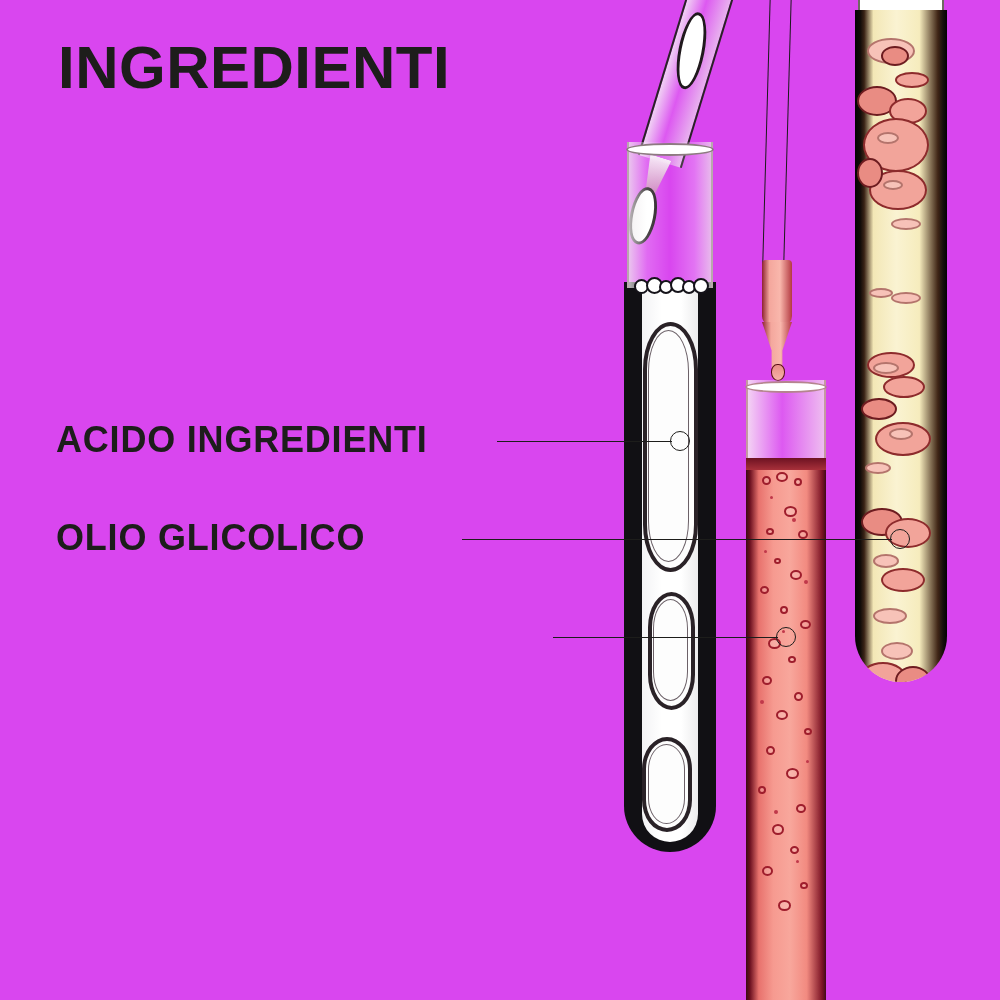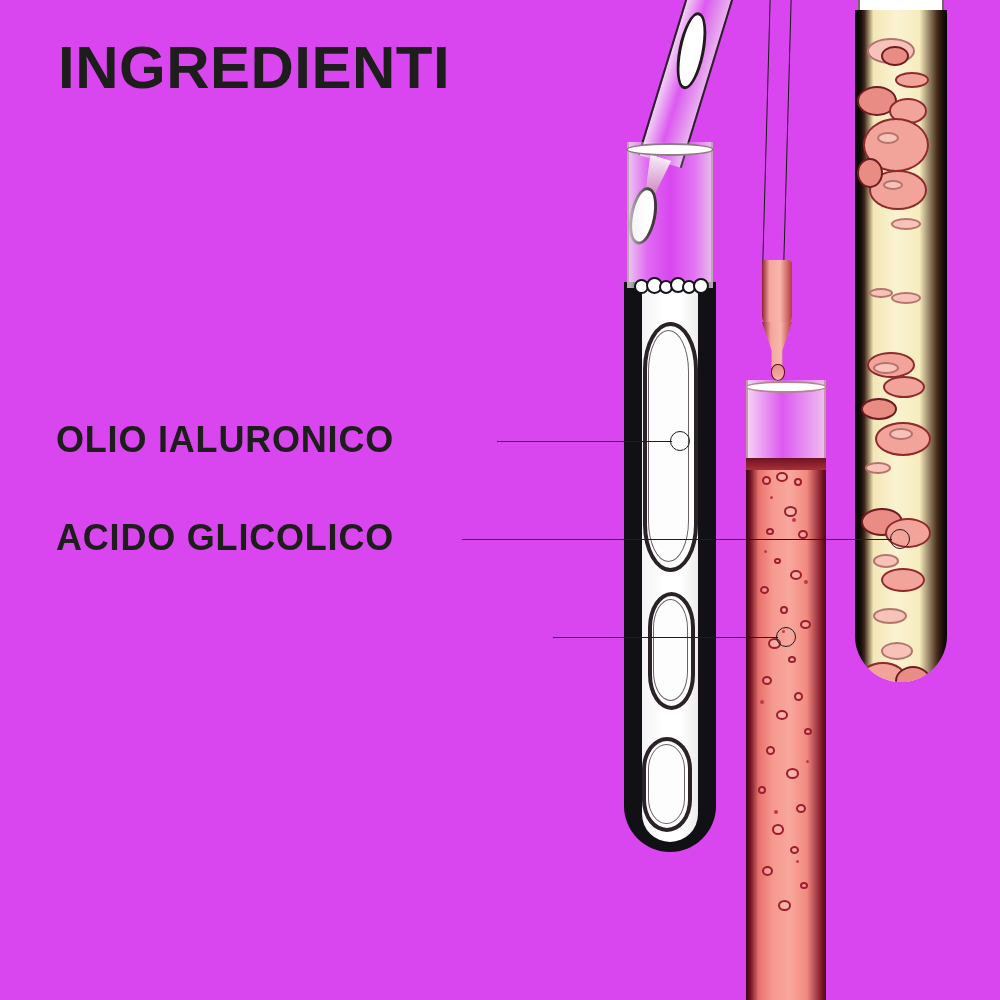--- a/index.html
+++ b/index.html
@@ -429,16 +429,16 @@
 
   <div class="leader-line ll-1"></div>
   <div class="leader-dot  ld-1"></div>
   <div class="leader-line ll-2"></div>
   <div class="leader-dot  ld-2"></div>
   <div class="leader-line ll-3"></div>
   <div class="leader-dot  ld-3"></div>
 
   <div class="page-title">INGREDIENTI</div>
 
-  <div class="ingredient-label lbl-1">OLIO IALURONICO</div>
-  <div class="ingredient-label lbl-2">ACIDO GLICOLICO</div>
+  <div class="ingredient-label lbl-1">ACIDO INGREDIENTI</div>
+  <div class="ingredient-label lbl-2">OLIO GLICOLICO</div>
 
 </div>
 
 </body></html>

